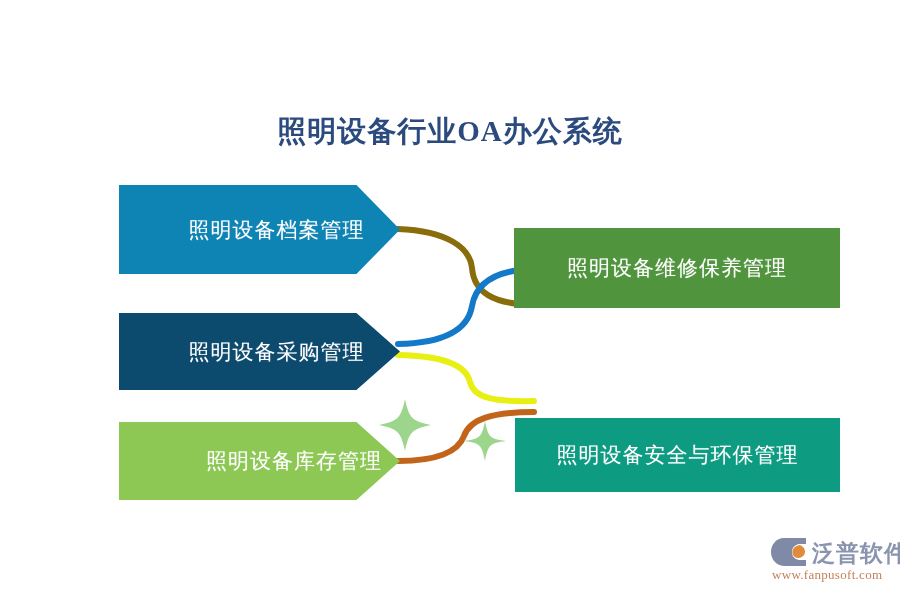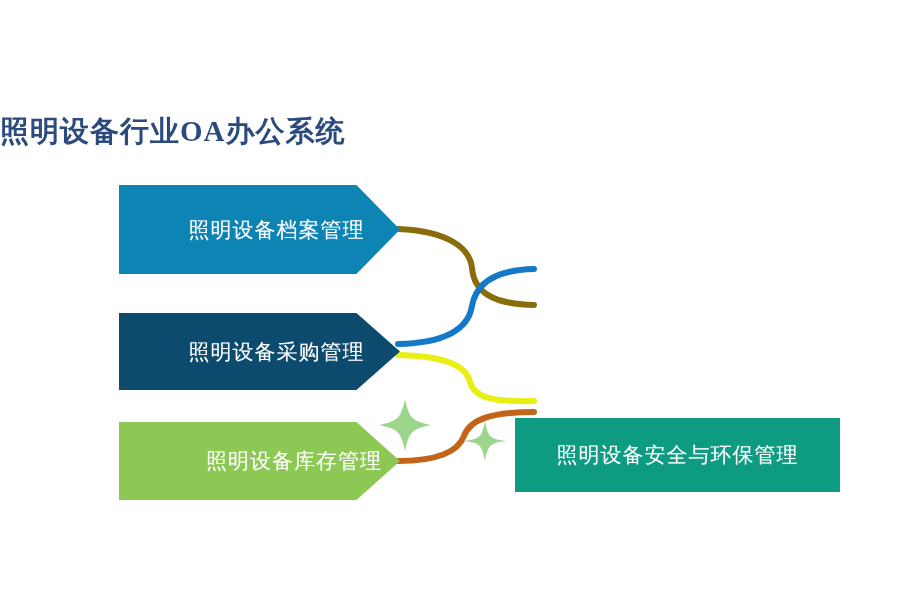--- a/index.html
+++ b/index.html
@@ -12,20 +12,21 @@
   }
   #canvas{
     position:absolute;left:0;top:0;width:900px;height:600px;
   }
   .layer{position:absolute;left:0;top:0;width:900px;height:600px;}
 
   
   .title{
     position:absolute;
     left:0;top:112px;width:900px;
+    text-align:center;
     font-size:29px;
     font-weight:bold;
     color:#2B4A7E;
     letter-spacing:1px;
     font-family:"Liberation Serif","DejaVu Serif",serif;
     white-space:nowrap;
   }
 
   
   .arrow{
@@ -120,19 +121,31 @@
   </div>
 
   <div class="arrow" style="left:119px;top:313px;width:281px;height:77px;background:#0c4a6e;">
     <span class="arrow-label">照明设备采购管理</span>
   </div>
 
   <div class="arrow" style="left:119px;top:422px;width:281px;height:78px;background:#8DC855;padding-left:35px;">
     <span class="arrow-label">照明设备库存管理</span>
   </div>
 
+  <div class="rbox" style="left:514px;top:228px;width:326px;height:80px;background:#50953E;">
+    <span class="box-label">照明设备维修保养管理</span>
+  </div>
 
   <div class="rbox" style="left:515px;top:377px;width:325px;height:74px;background:#0D9B82;margin-top:41px;">
     <span class="box-label">照明设备安全与环保管理</span>
   </div>
 
+  <div class="watermark">
+    <svg class="wm-mark" width="42" height="32" viewBox="0 0 42 32" xmlns="http://www.w3.org/2000/svg">
+      <path d="M 36 2 L 14 2 C 6 2, 1 9, 1 16 C 1 24, 7 30, 15 30 L 36 30
+               L 36 24 L 30 24 C 30 24, 22 24, 22 16 C 22 9, 29 8, 29 8 L 36 8 Z" fill="#7E8AA6"></path>
+      <path d="M 30 9 C 24 10, 21 14, 23 19 C 25 23, 31 23, 34 19 C 36 16, 35 11, 30 9 Z" fill="#E08A3C"></path>
+    </svg>
+    <div class="wm-text">泛普软件</div>
+    <div class="wm-url">www.fanpusoft.com</div>
+  </div>
 
 </div>
 
 </body></html>

